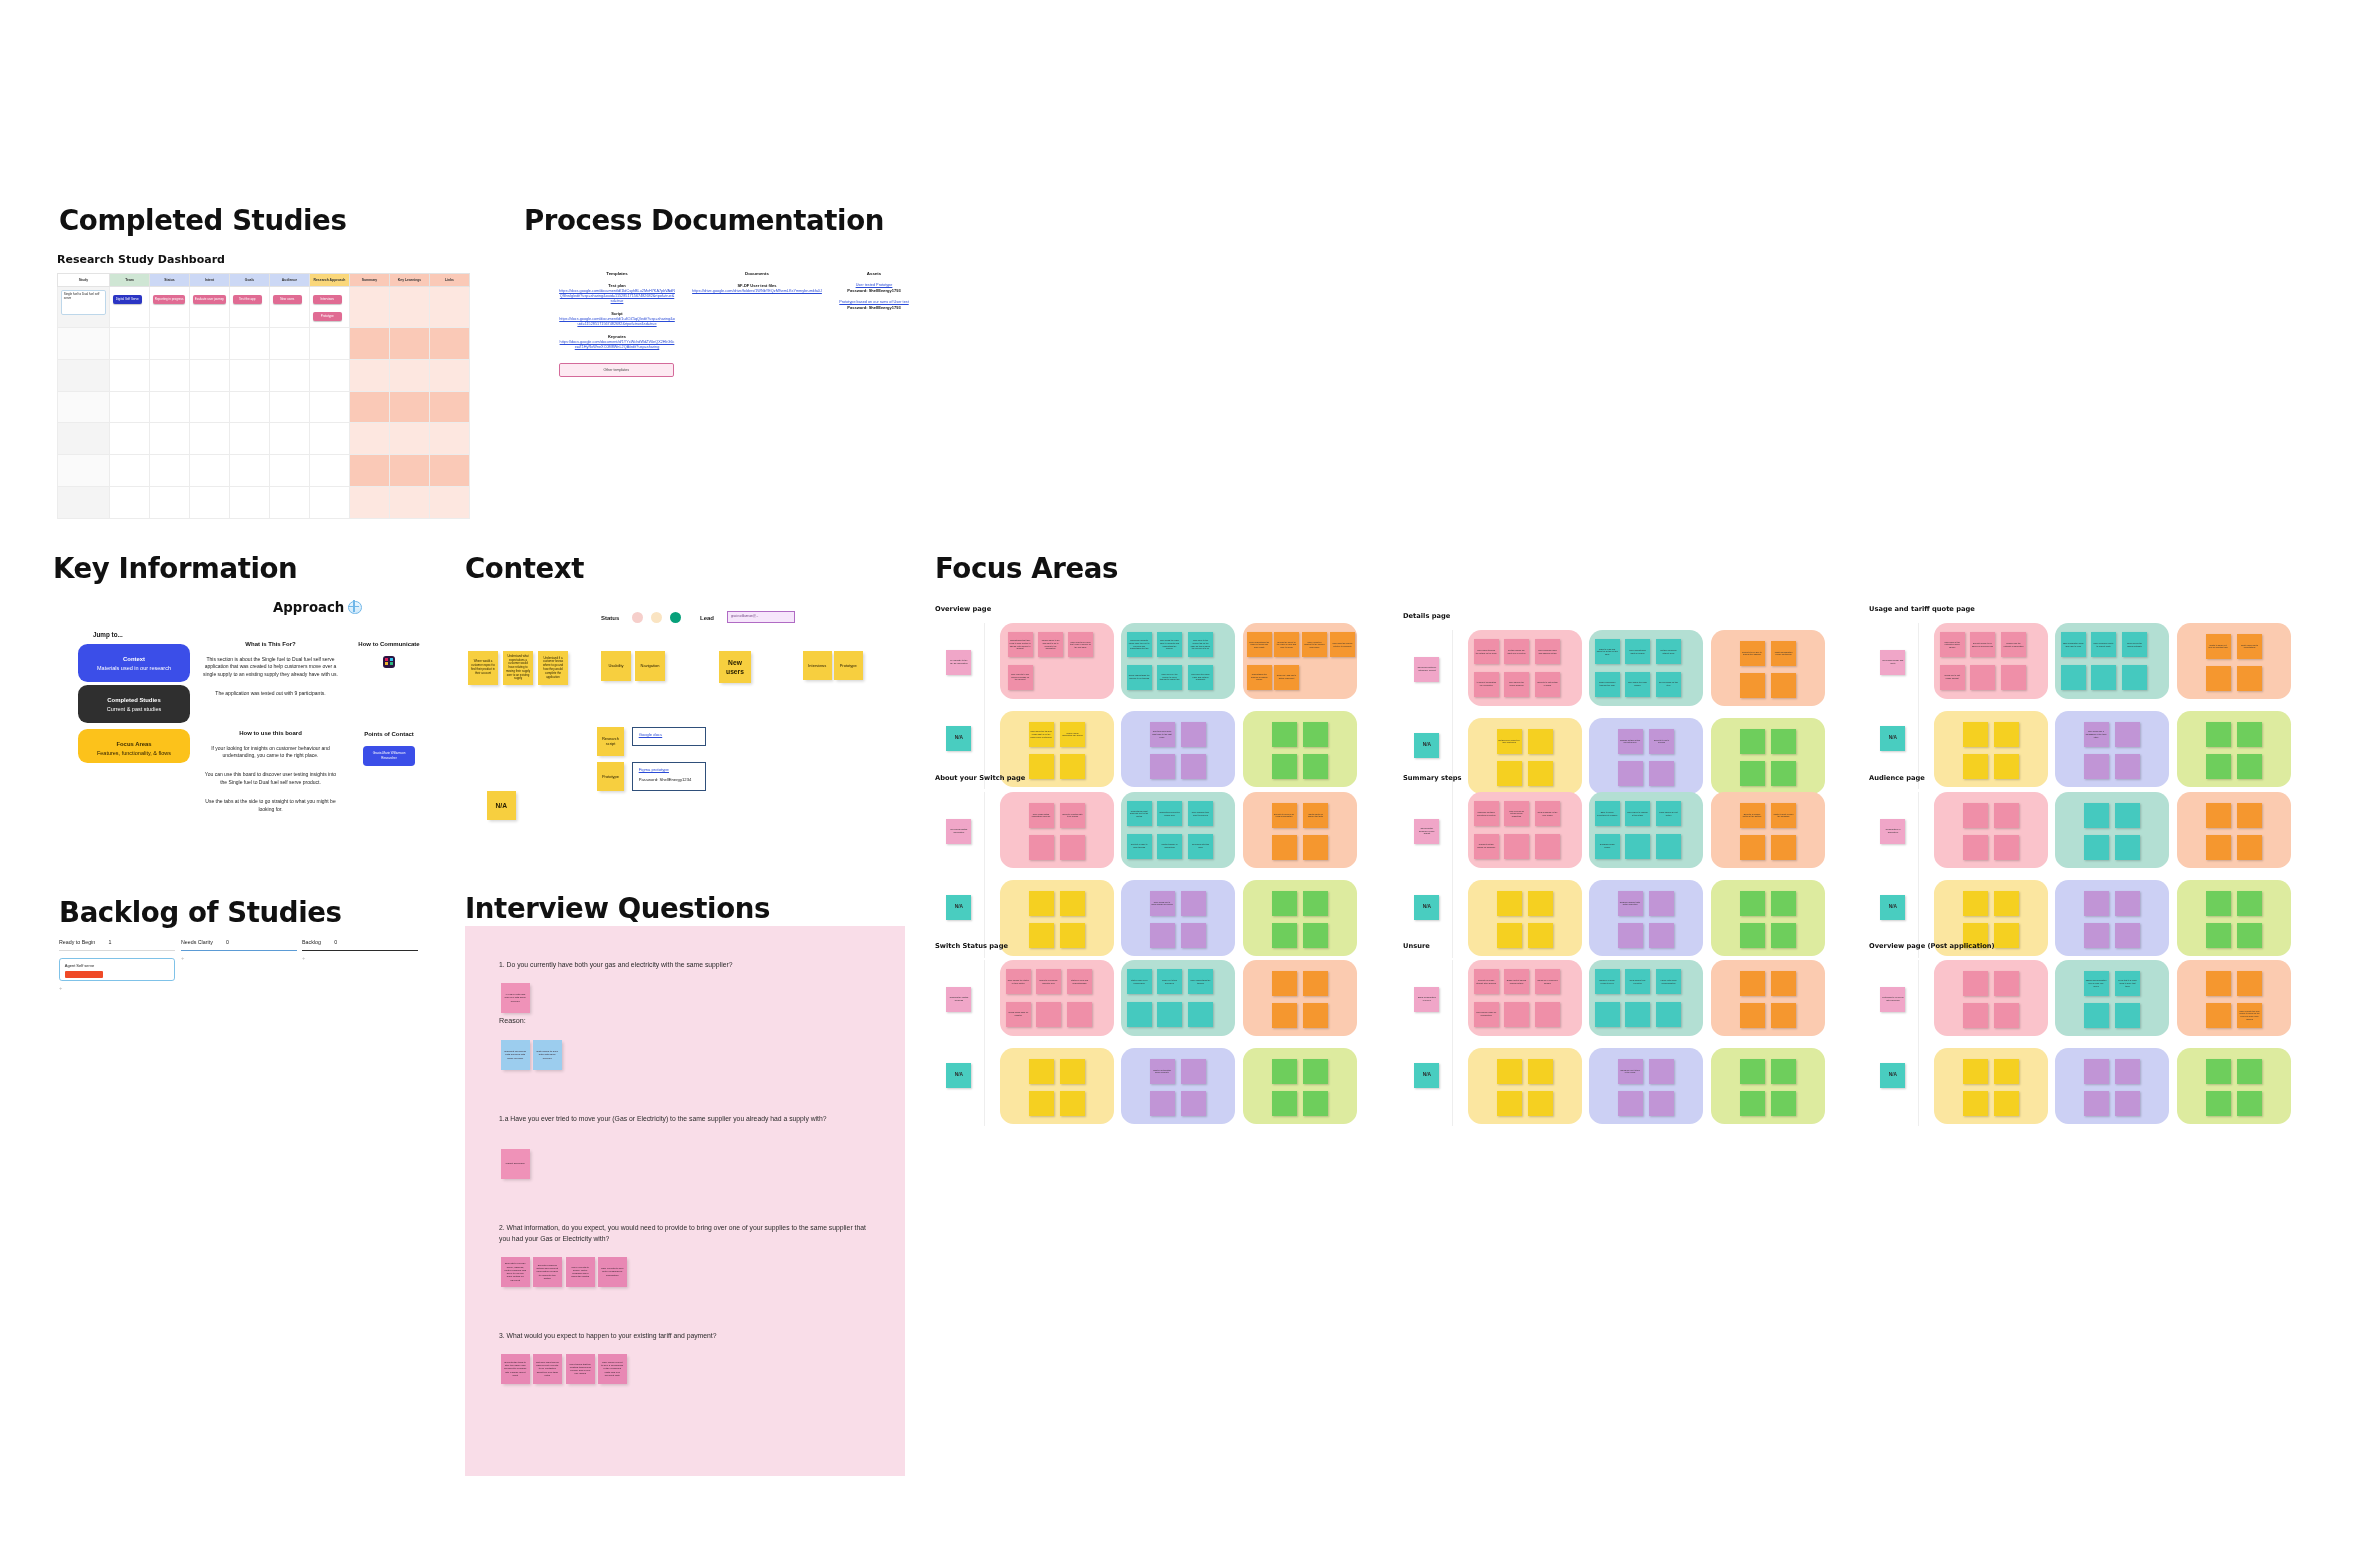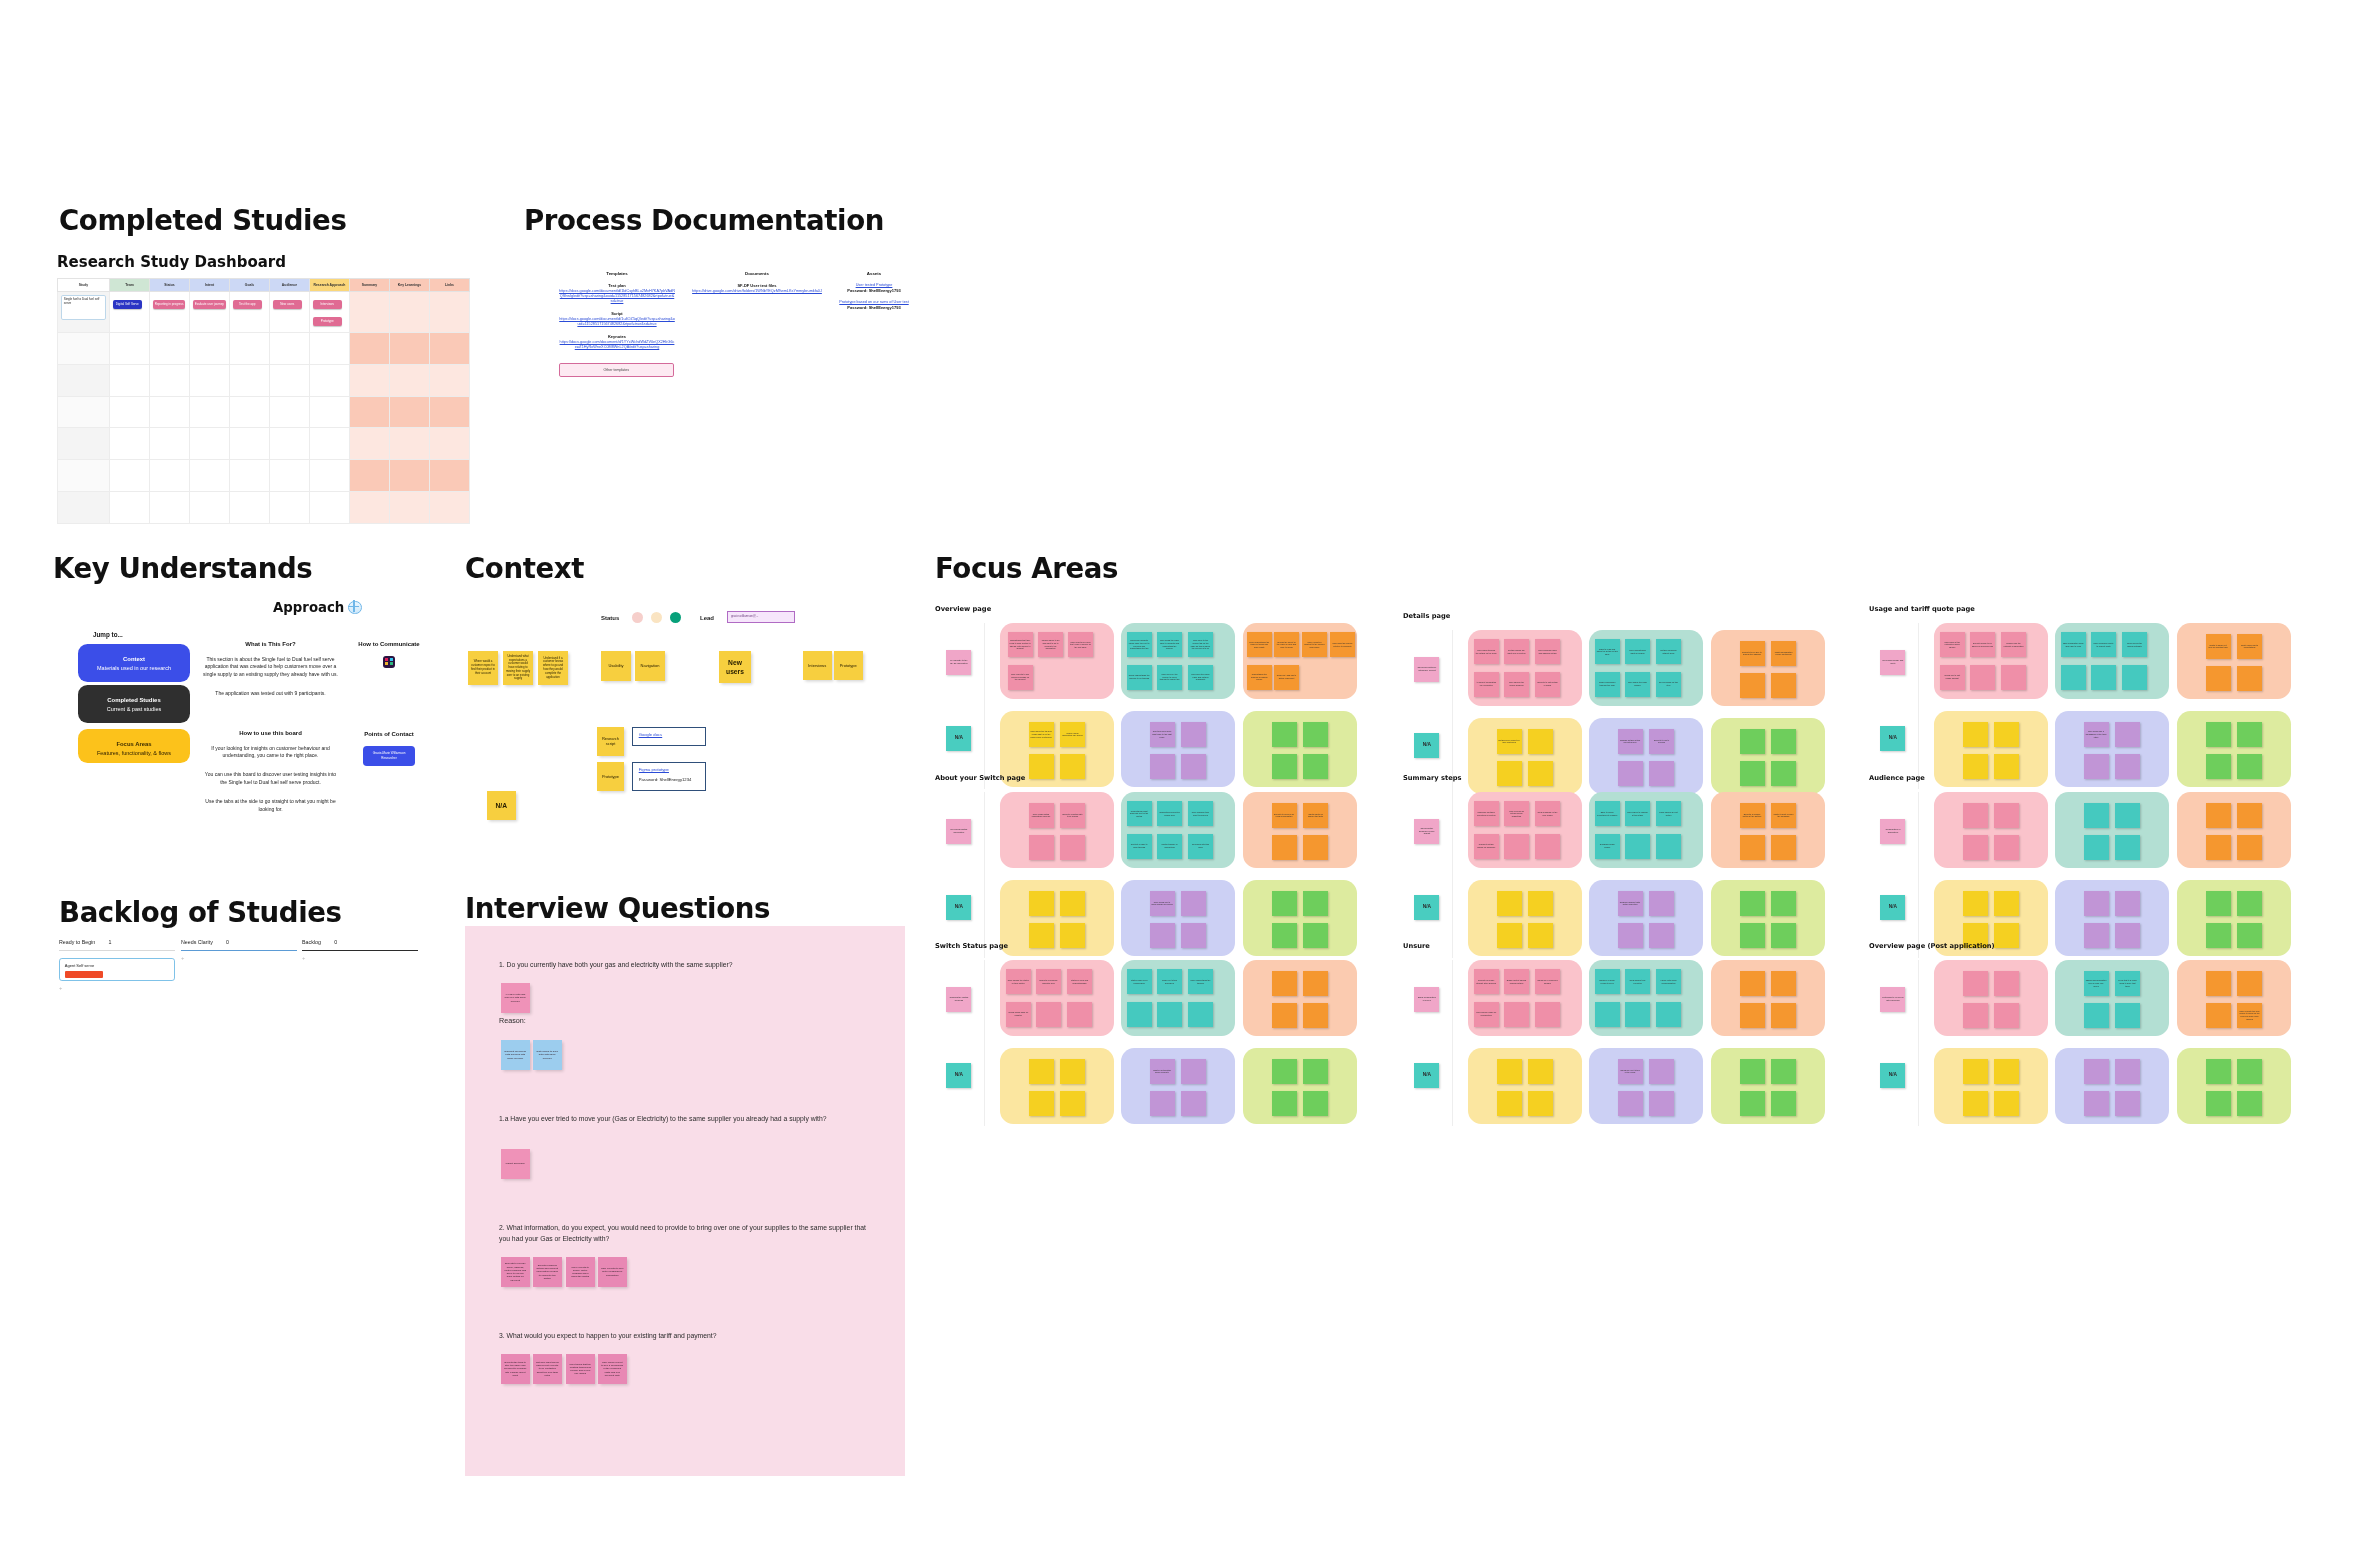--- a/index.html
+++ b/index.html
@@ -24,21 +24,21 @@
   
   .sec-head{
     position:absolute;
     font-size:27.6px;font-weight:bold;color:#111;
     letter-spacing:-0.4px;
     font-family:"DejaVu Sans", sans-serif;
   }
 
   
   #completed-studies{position:absolute;left:57px;top:253px;width:418px;}
-  .dash-title{font-size:15px;font-weight:bold;color:#111;margin-bottom:6.7px;
+  .dash-title{font-size:11px;font-weight:bold;color:#111;margin-bottom:6.7px;
               font-family:"DejaVu Sans", sans-serif;}
   .dash-table{width:413px;border-collapse:collapse;table-layout:fixed;}
   .dash-table th{
     font-size:3.4px;font-weight:bold;color:#333;
     height:10.5px;text-align:center;border:0.5px solid #e3e3e3;
     overflow:hidden;white-space:nowrap;
   }
   .dash-table td{
     height:25px;border:0.5px solid #ececec;vertical-align:top;padding:2.9px;
   }
@@ -207,21 +207,21 @@
   }
 </style>
 </head>
 <body>
 
 <div class="board">
 
 
   <div class="sec-head" style="left:59px;top:204px;">Completed Studies</div>
   <div class="sec-head" style="left:524px;top:204px;">Process Documentation</div>
-  <div class="sec-head" style="left:53px;top:552px;">Key Understands</div>
+  <div class="sec-head" style="left:53px;top:552px;">Key Information</div>
   <div class="sec-head" style="left:465px;top:552px;">Context</div>
   <div class="sec-head" style="left:935px;top:552px;">Focus Areas</div>
   <div class="sec-head" style="left:59px;top:896px;">Backlog of Studies</div>
   <div class="sec-head" style="left:465px;top:892px;">Interview Questions</div>
 
   <div id="completed-studies">
     <div class="dash-title">Research Study Dashboard</div>
     <table class="dash-table">
       <thead>
           <tr id="dash-head">

